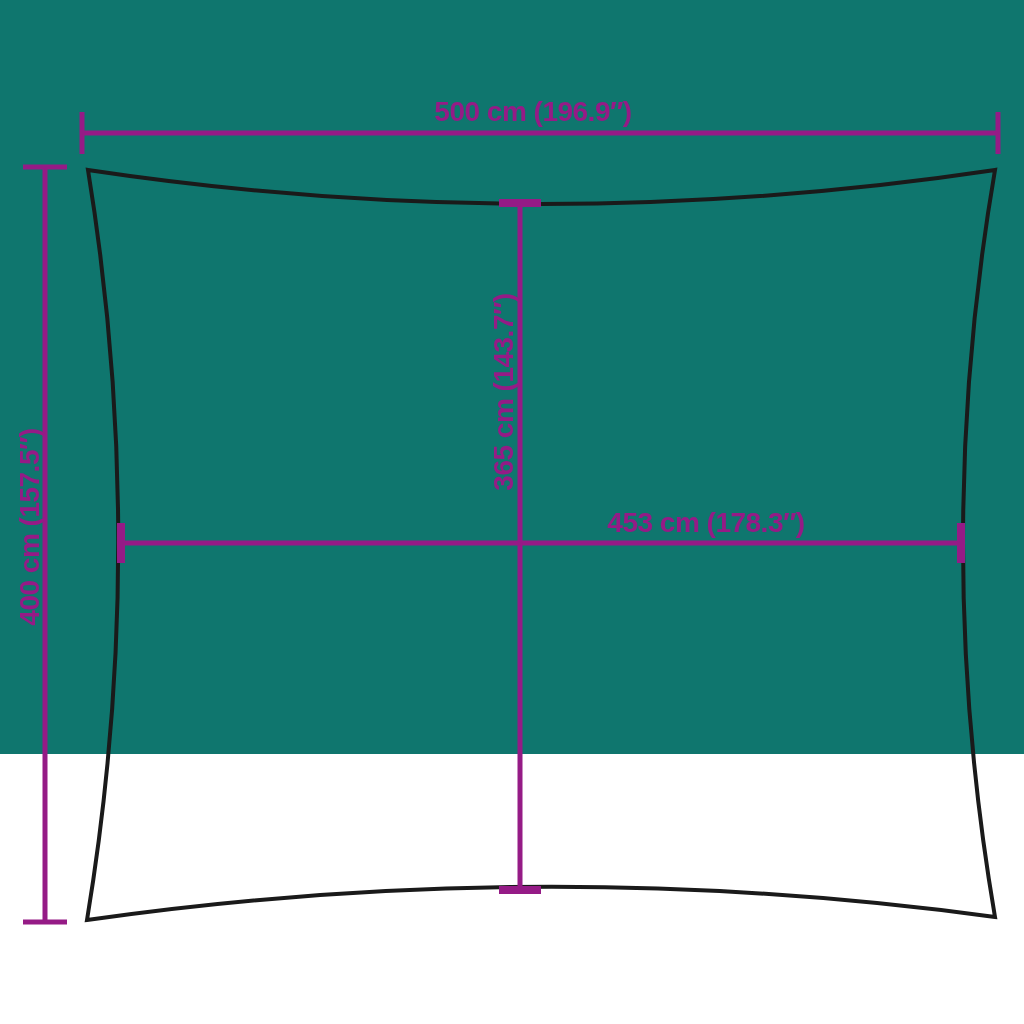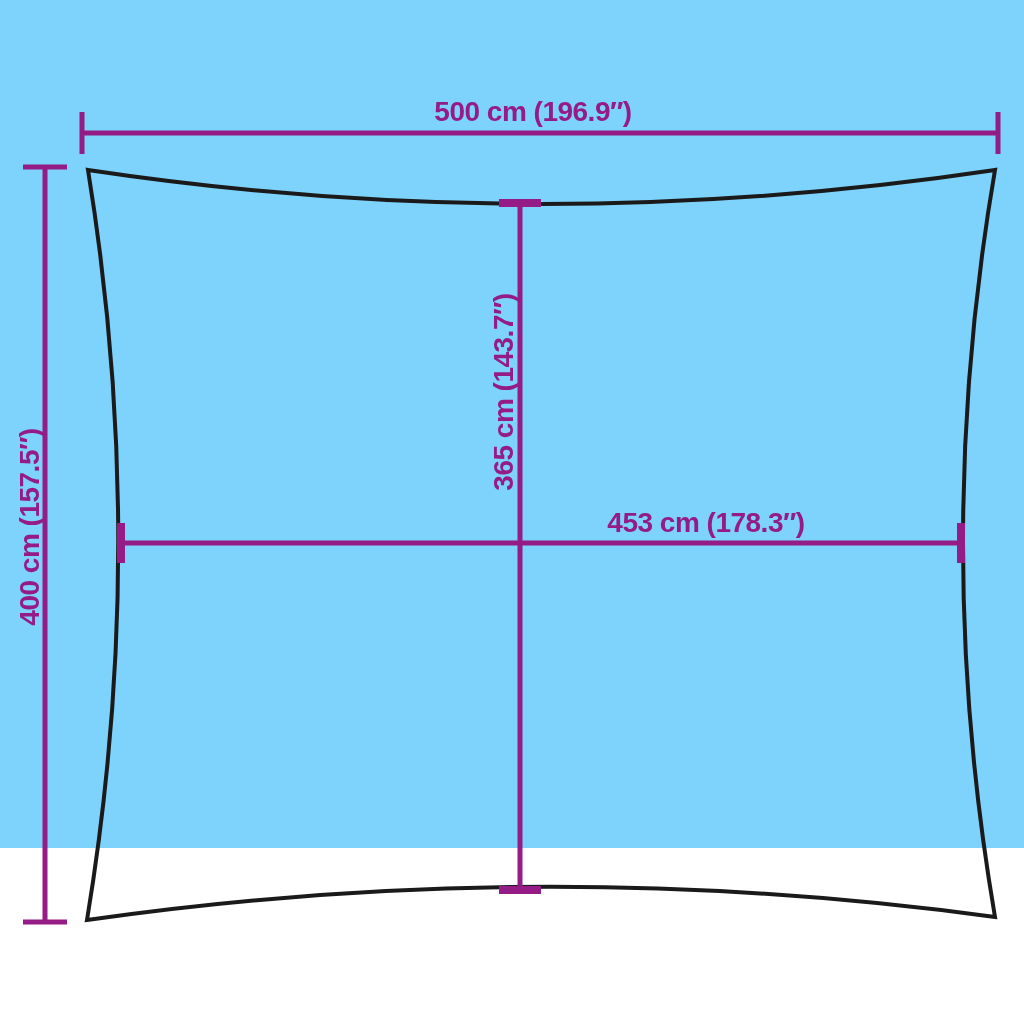--- a/index.html
+++ b/index.html
@@ -6,22 +6,22 @@
     margin: 0;
     padding: 0;
     width: 1024px;
     height: 1024px;
     background: #ffffff;
     overflow: hidden;
   }
   .stage {
     position: relative;
     width: 1024px;
-    height: 848px;
-    background: #7dd3fc;
+    height: 754px;
+    background: #0f766e;
   }
   svg {
     display: block;
   }
   .dim-label {
     font-family: "Liberation Sans", sans-serif;
     font-weight: 700;
     font-size: 28px;
     letter-spacing: -0.5px;
   }

